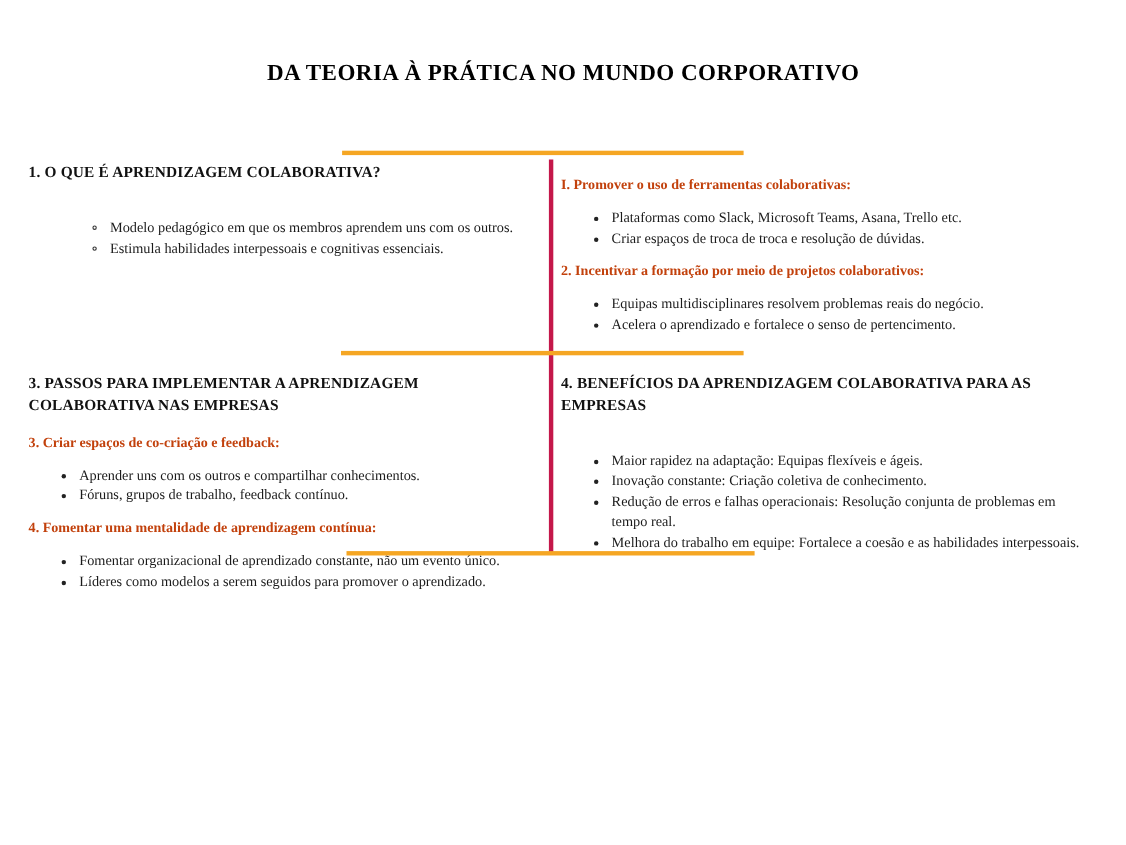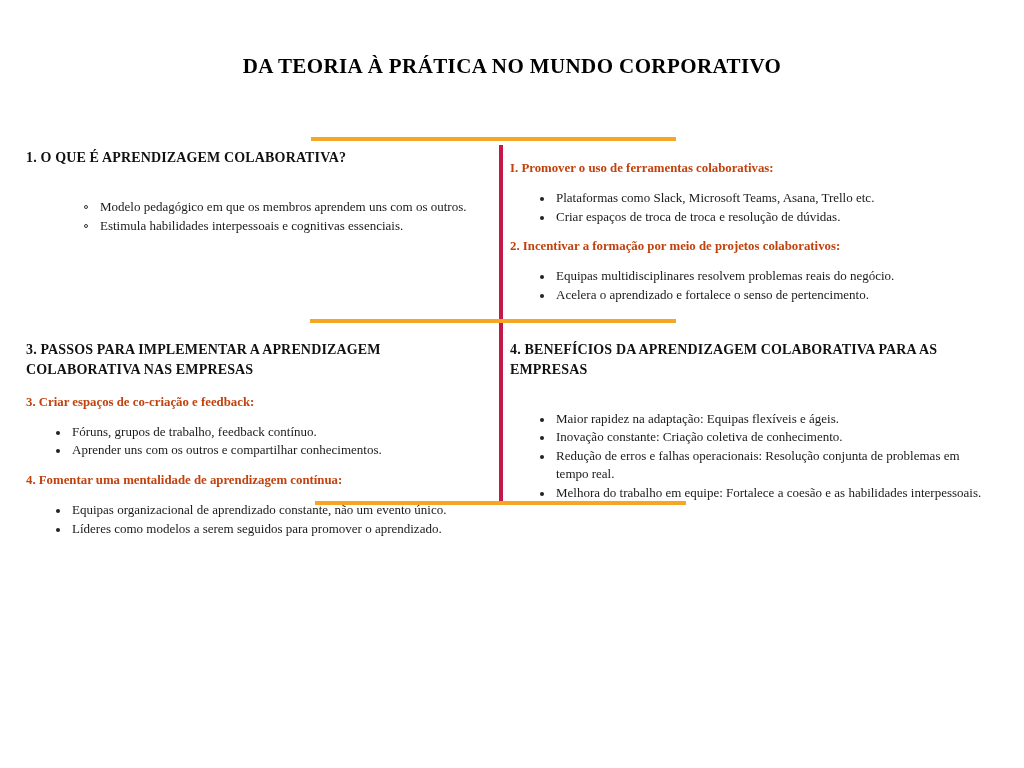--- a/index.html
+++ b/index.html
@@ -169,26 +169,26 @@
       <li><span>Equipas multidisciplinares resolvem problemas reais do negócio.</span></li>
       <li><span>Acelera o aprendizado e fortalece o senso de pertencimento.</span></li>
     </ul>
   </section>
 
   <section class="quad" id="quad-3">
     <p class="quad-heading">3.  PASSOS PARA IMPLEMENTAR A APRENDIZAGEM COLABORATIVA NAS EMPRESAS</p>
     <div class="gap-md"></div>
     <p class="sub-heading">3. Criar espaços de co-criação e feedback:</p>
     <ul class="bullets disc">
+      <li><span>Aprender uns com os outros e compartilhar conhecimentos.</span></li>
       <li><span>Fóruns, grupos de trabalho, feedback contínuo.</span></li>
-      <li><span>Aprender uns com os outros e compartilhar conhecimentos.</span></li>
     </ul>
     <p class="sub-heading">4. Fomentar uma mentalidade de aprendizagem contínua:</p>
     <ul class="bullets disc">
-      <li><span>Equipas organizacional de aprendizado constante, não um evento único.</span></li>
+      <li><span>Fomentar organizacional de aprendizado constante, não um evento único.</span></li>
       <li><span>Líderes como modelos a serem seguidos para promover o aprendizado.</span></li>
     </ul>
   </section>
 
   <section class="quad" id="quad-4">
     <p class="quad-heading">4.   BENEFÍCIOS DA APRENDIZAGEM COLABORATIVA PARA AS EMPRESAS</p>
     <div class="gap-lg"></div>
     <ul class="bullets disc">
       <li><span>Maior rapidez na adaptação: Equipas flexíveis e ágeis.</span></li>
       <li><span>Inovação constante: Criação coletiva de conhecimento.</span></li>

